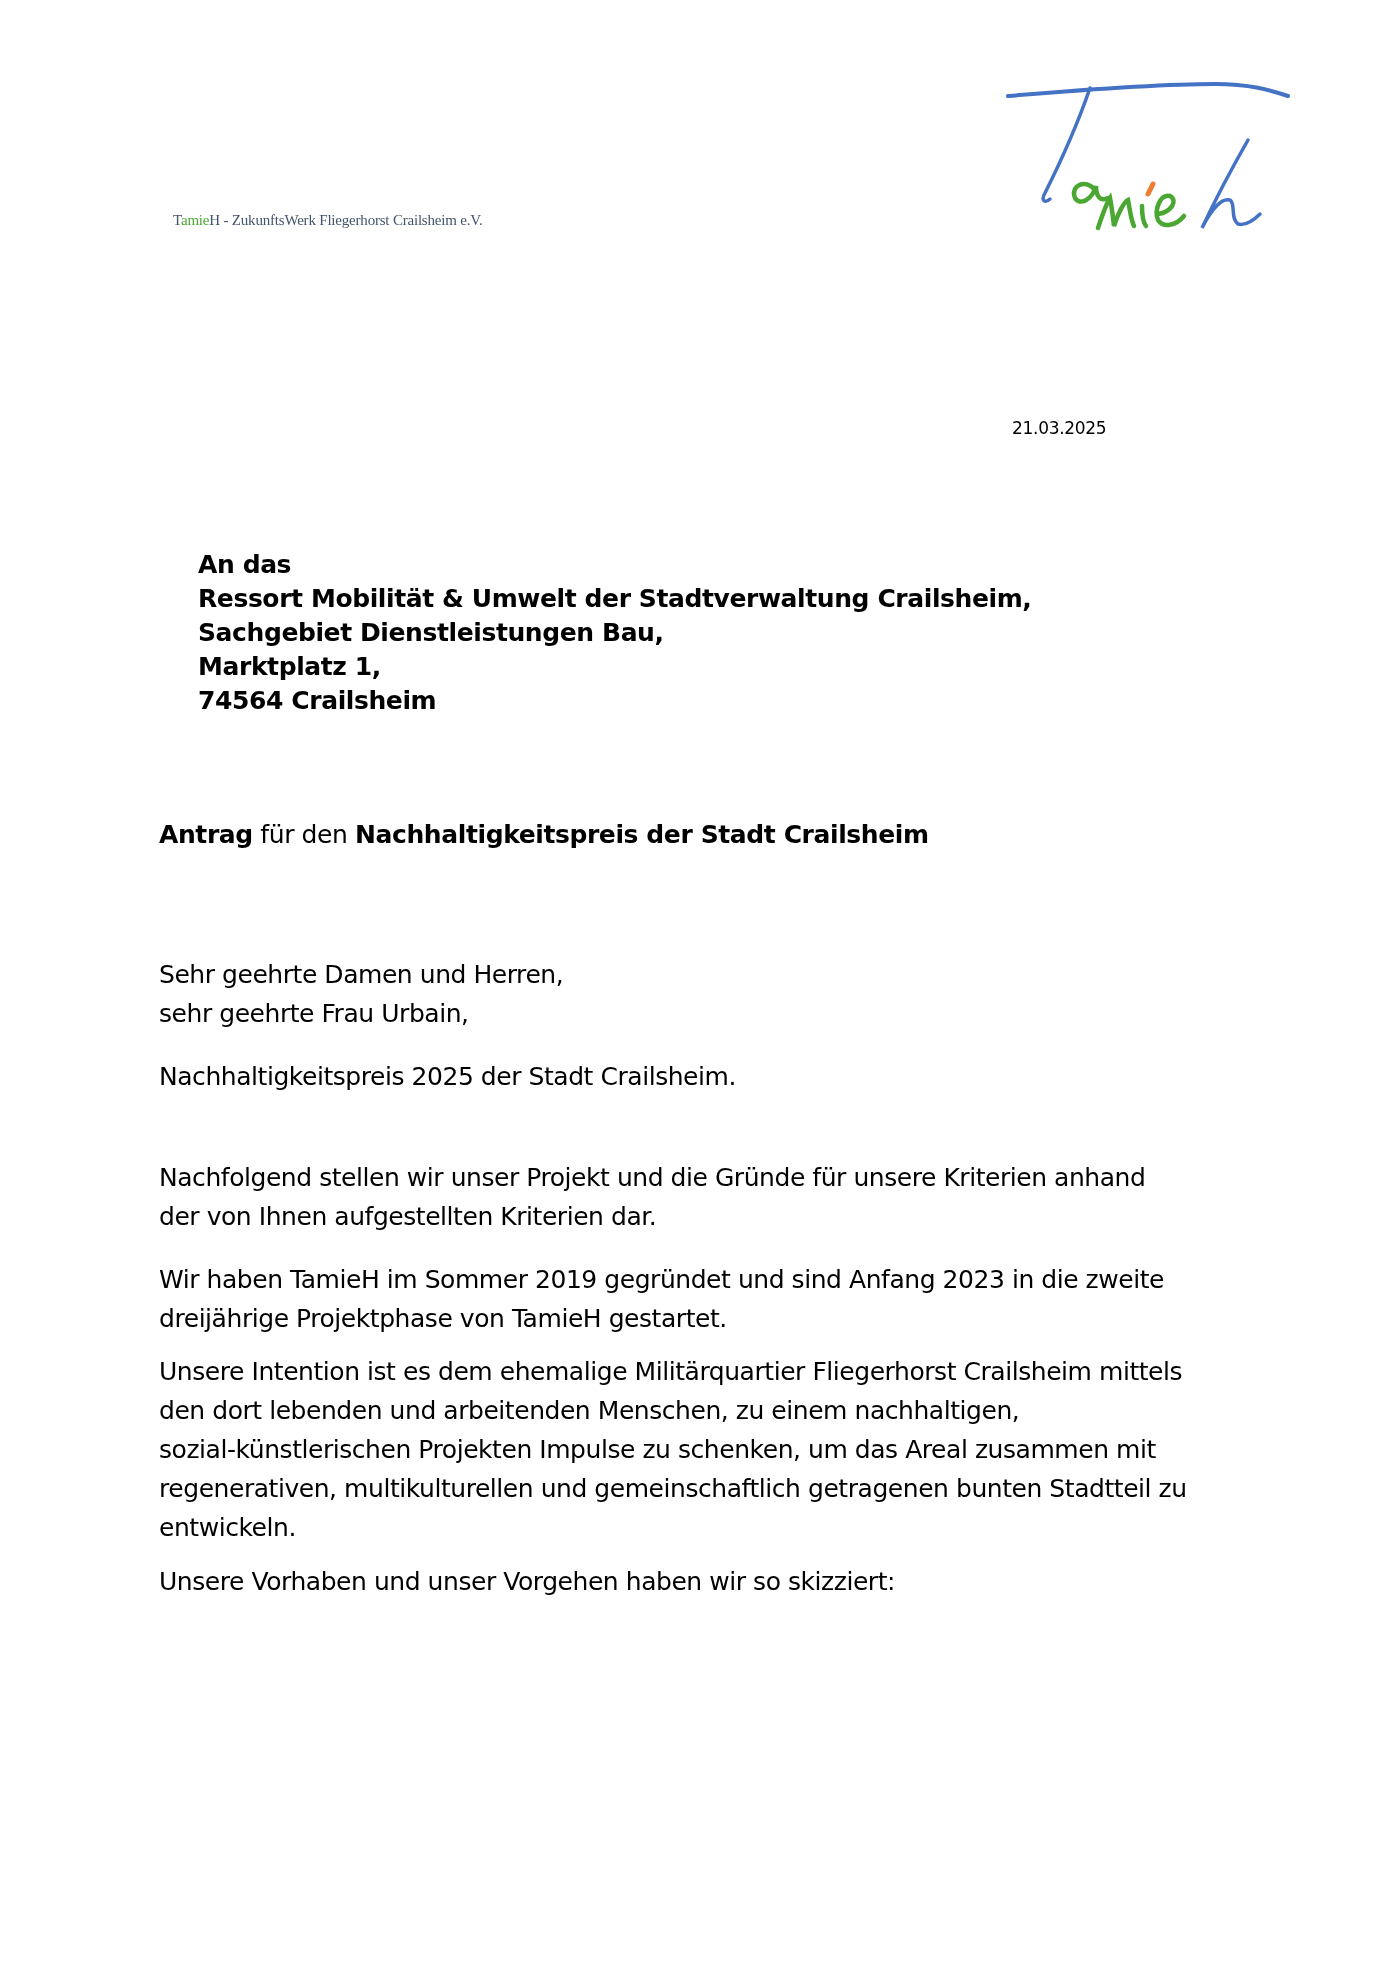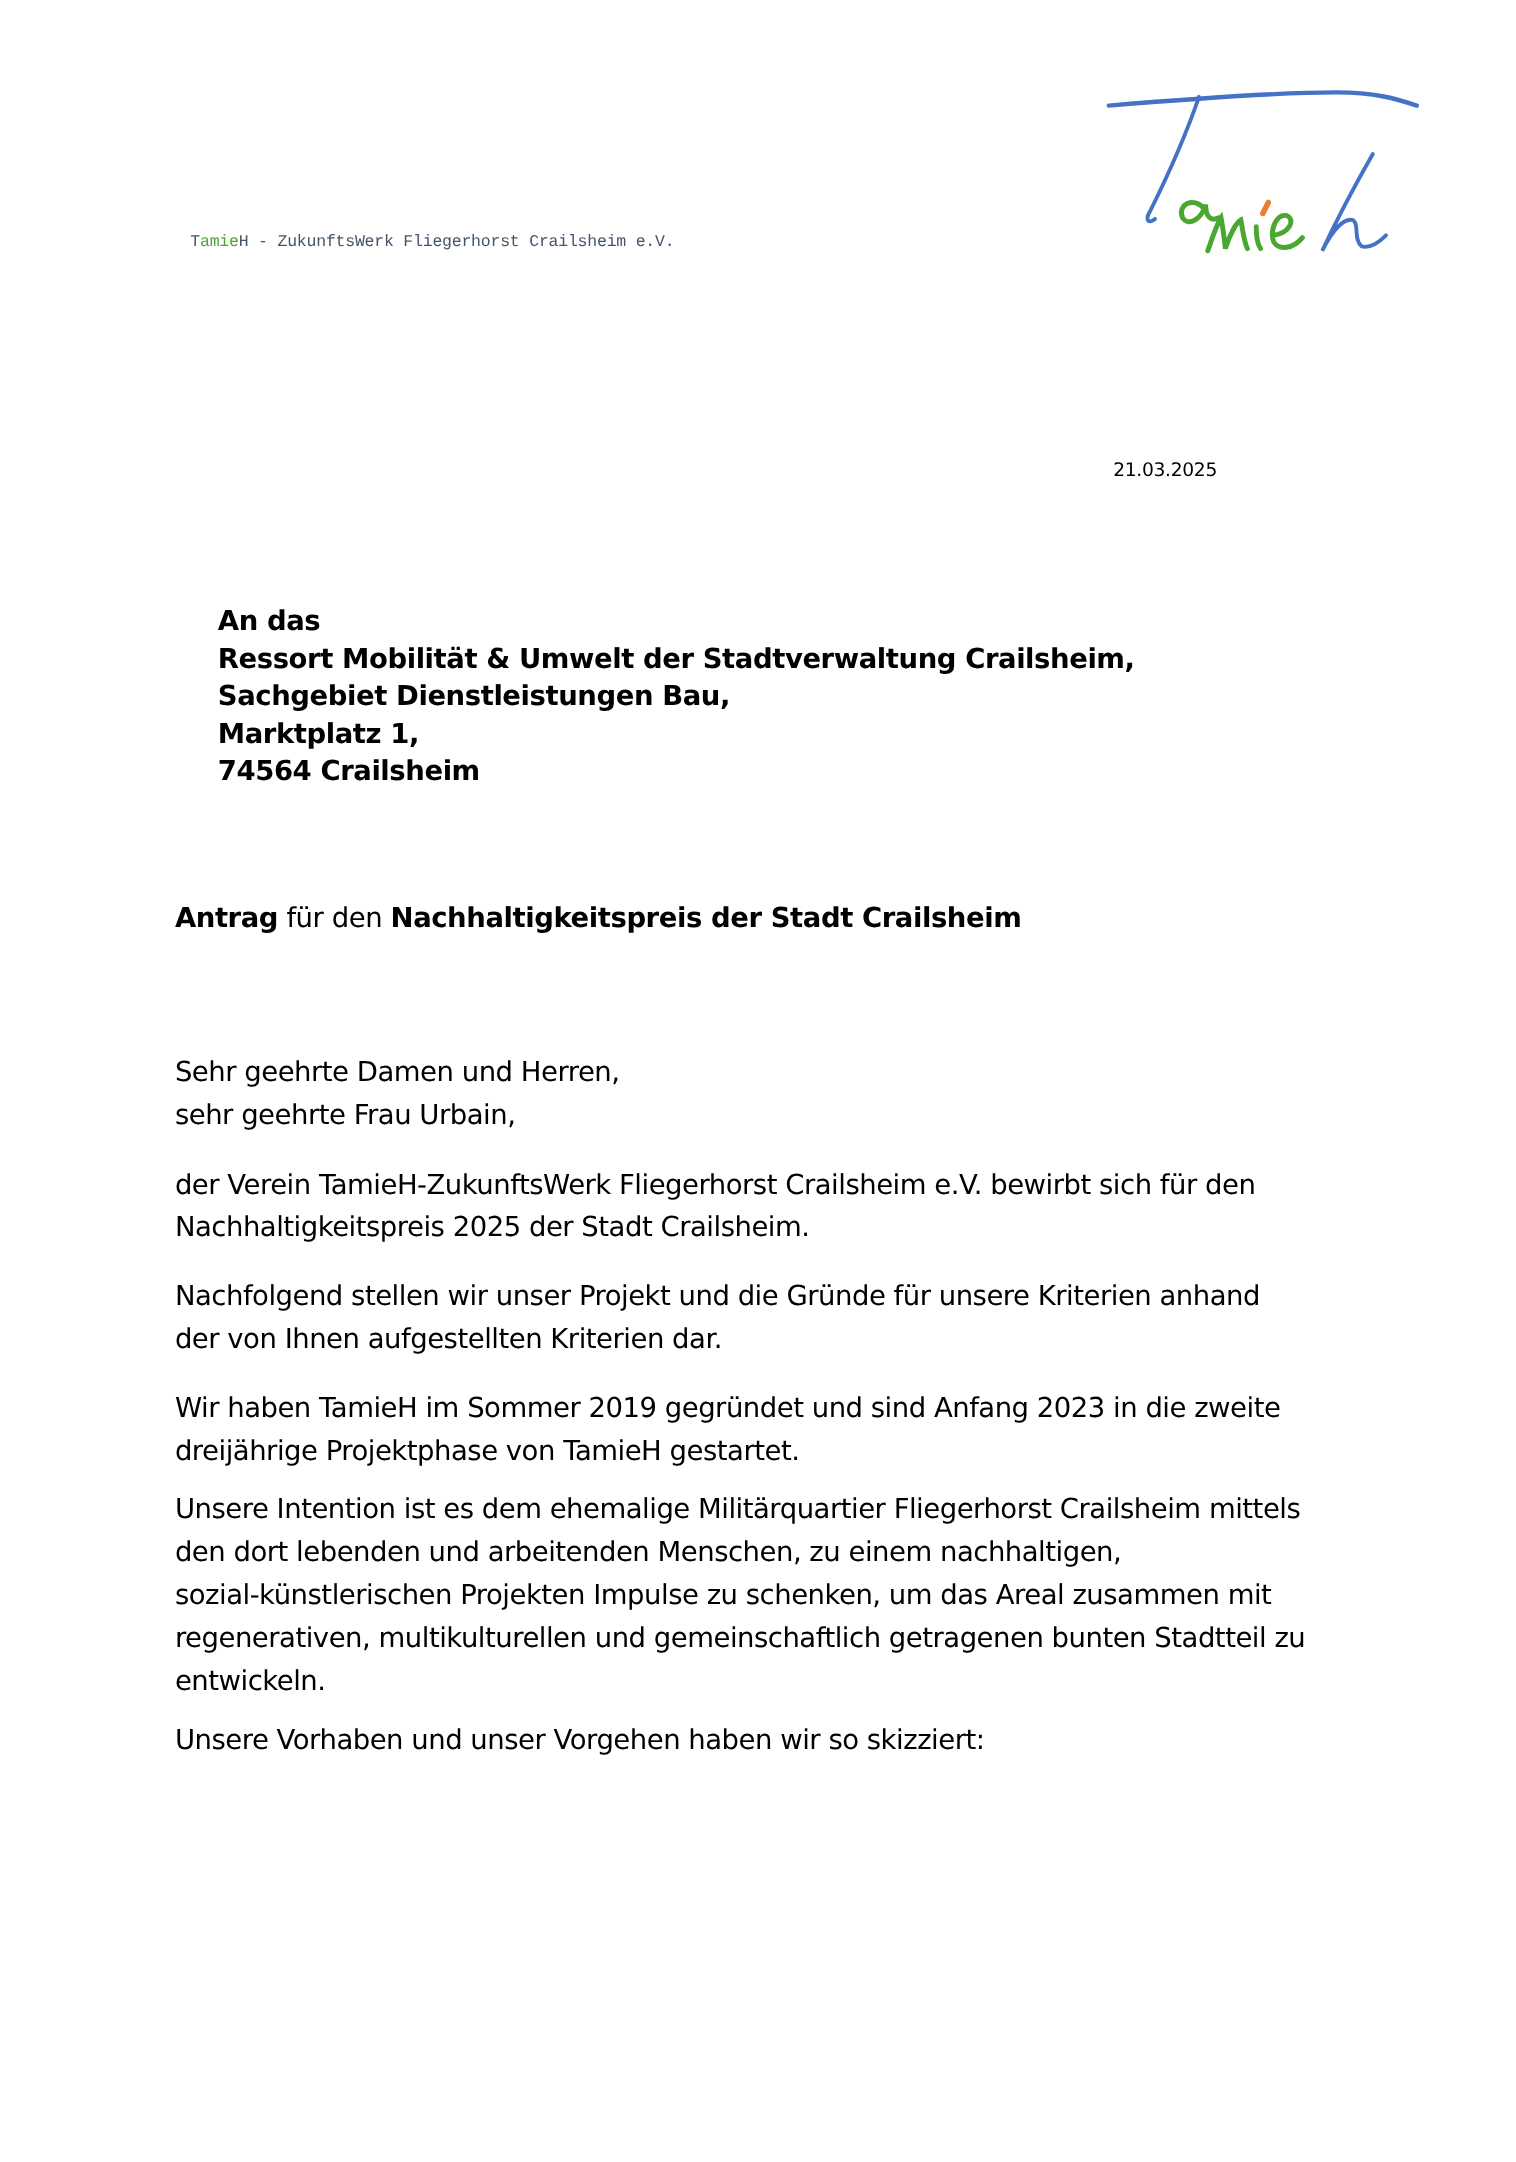--- a/index.html
+++ b/index.html
@@ -1,19 +1,19 @@
 <!DOCTYPE html>
 <html><head>
 <meta charset="utf-8">
 <style>
   html, body { margin: 0; padding: 0; background: #ffffff; }
   body { width: 1378px; height: 1965px; position: relative; overflow: hidden;
          font-family: "DejaVu Sans", sans-serif; color: #000; }
   .letterhead { position: absolute; left: 173px; top: 212px; font-size: 15px;
-                color: #44546a; font-family: Liberation Mono, monospace; letter-spacing: -0.2px; }
+                color: #44546a; font-family: Liberation Serif, serif; letter-spacing: -0.2px; }
   .letterhead .t { color: #44546a; }
   .letterhead .amie { color: #4aa832; }
   .logo { position: absolute; left: 1000px; top: 78px; width: 290px; height: 160px; }
   .date { position: absolute; left: 1012px; top: 418px; font-size: 17px; letter-spacing: -0.3px; }
   .address { position: absolute; left: 159px; top: 548px; font-size: 25px; font-weight: bold;
              line-height: 34px; letter-spacing: -0.4px; }
   .address div { white-space: nowrap; margin-left: 39px; }
   .subject { position: absolute; left: 159px; top: 820px; font-size: 25px; letter-spacing: -0.4px; white-space: nowrap; }
   .subject b { font-weight: bold; }
   .body { position: absolute; left: 159px; width: 1080px; font-size: 25px; line-height: 39px; letter-spacing: -0.45px; }
@@ -63,21 +63,20 @@
 <div class="subject">
   <b>Antrag</b><span> für den </span><b>Nachhaltigkeitspreis der Stadt Crailsheim</b>
 </div>
 
 <div class="body p1">
   <div class="line">Sehr geehrte Damen und Herren,</div>
   <div class="line">sehr geehrte Frau Urbain,</div>
 </div>
 
 <div class="body p2">
-  <div class="line">der Verein TamieH-ZukunftsWerk Fliegerhorst Crailsheim e.V. bewirbt sich für den</div>
   <div class="line">Nachhaltigkeitspreis 2025 der Stadt Crailsheim.</div>
 </div>
 
 <div class="body p3">
   <div class="line">Nachfolgend stellen wir unser Projekt und die Gründe für unsere Kriterien anhand</div>
   <div class="line">der von Ihnen aufgestellten Kriterien dar.</div>
 </div>
 
 <div class="body p4">
   <div class="line">Wir haben TamieH im Sommer 2019 gegründet und sind Anfang 2023 in die zweite</div>

